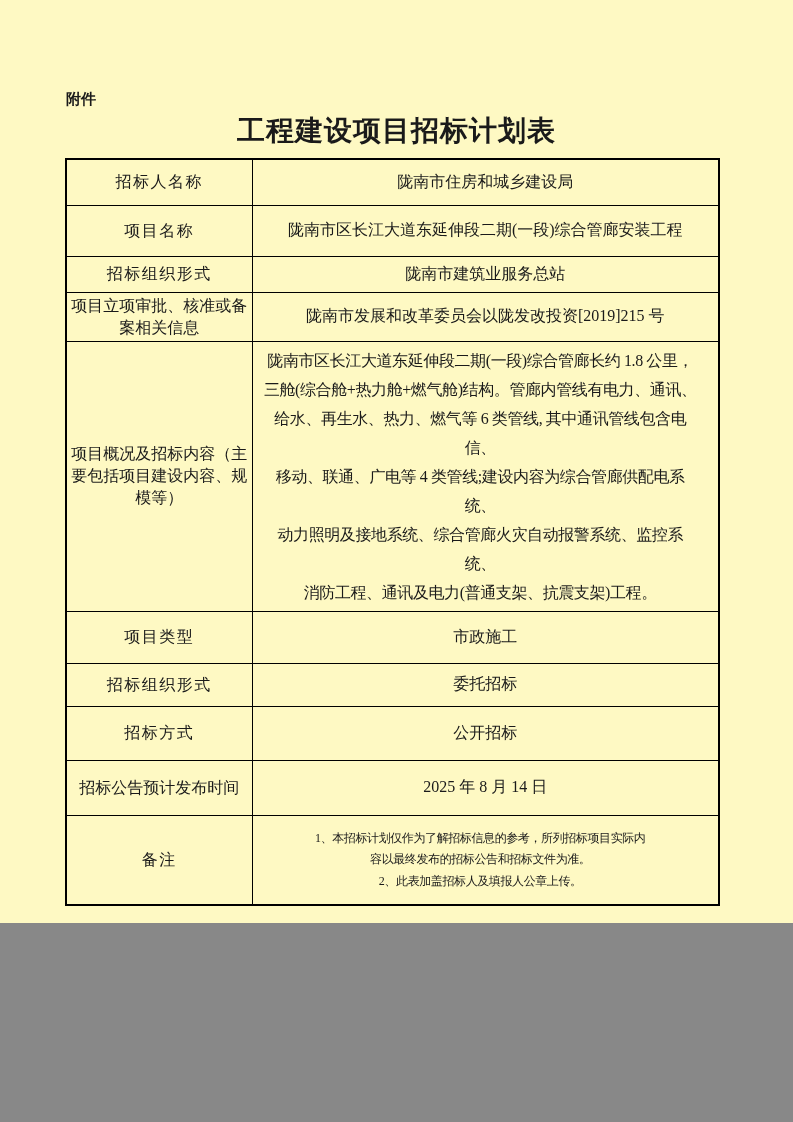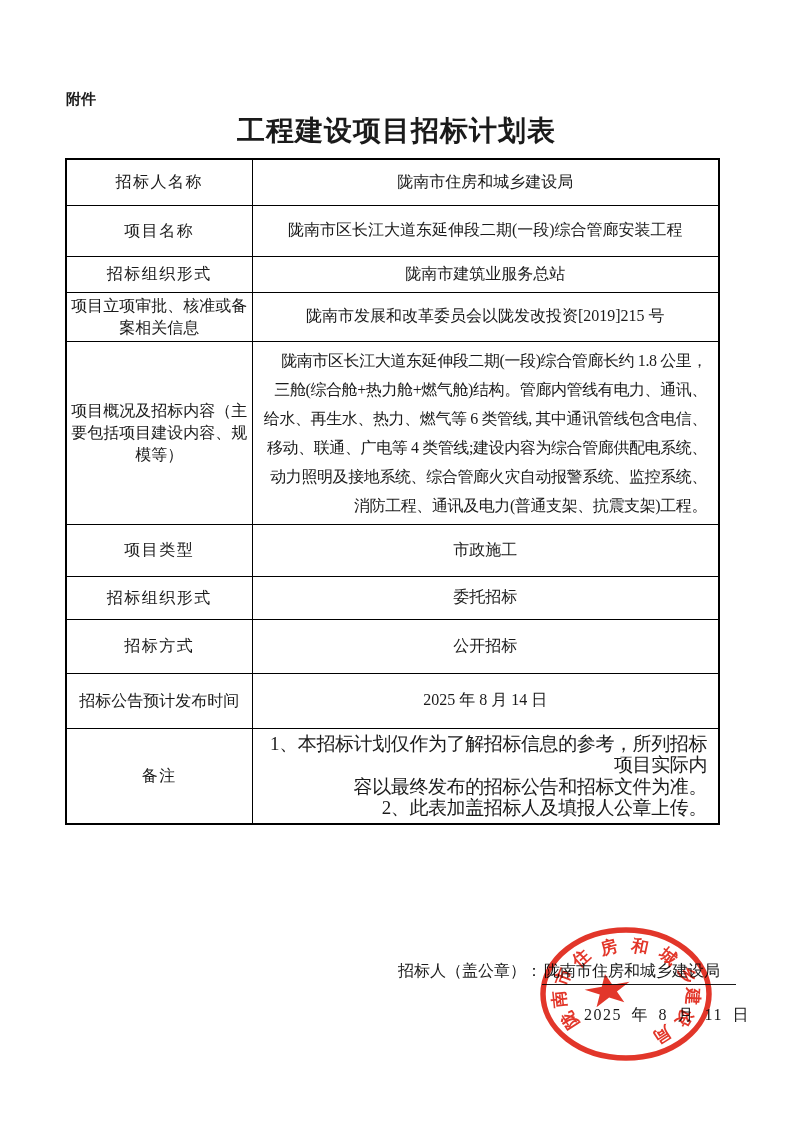--- a/index.html
+++ b/index.html
@@ -1,20 +1,20 @@
 <!DOCTYPE html>
 <html><head>
 <meta charset="utf-8">
 <style>
   html,body{margin:0;padding:0;background:#888;}
   .page{
     position:relative;
-    width:793px;height:1122px;
+    width:793px;height:923px;
     margin:0 auto;
-    background:#ffffff;
+    background:#fef9c3;
     font-family:"Liberation Serif","DejaVu Serif",serif;
     color:#1a1a1a;
     overflow:hidden;
   }
   .attach{
     position:absolute;left:66px;top:90px;
     font-family:"Liberation Sans","DejaVu Sans",sans-serif;
     font-weight:700;font-size:15px;
   }
   .title{
@@ -42,27 +42,27 @@
     text-align:center;
     letter-spacing:1.5px;
     white-space:pre-line;
     line-height:22px;
   }
   tr.tight td.label{letter-spacing:0;}
   td.value{
     text-align:center;
   }
   td.value.left{
-    text-align:right;
+    text-align:center;
     white-space:pre-line;
     letter-spacing:-0.4px;
-    padding:4px 11px 4px 10px;
+    padding:4px 20px 4px 10px;
   }
   td.value.overview{line-height:29px;}
-  td.value.remark{font-size:19px;line-height:21.5px;}
+  td.value.remark{font-size:12px;line-height:21.5px;}
   .signer{
     position:absolute;left:398px;top:961px;
     font-size:16px;white-space:nowrap;
   }
   .signer-name{
     display:inline-block;
     border-bottom:1.5px solid #1a1a1a;
     padding:0 16px 2px 2px;
   }
   .doc-date{

